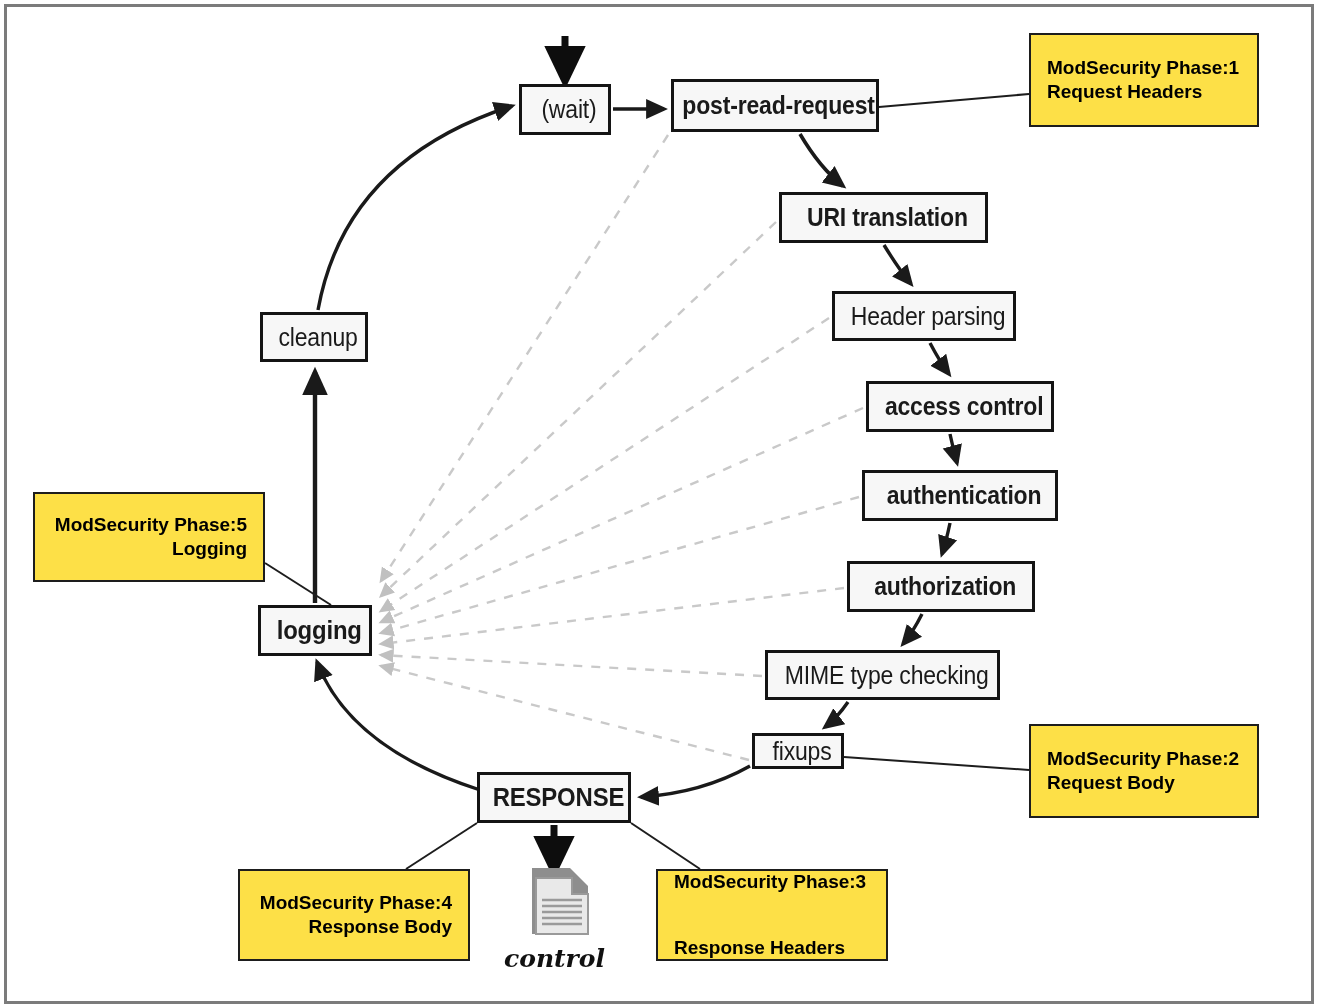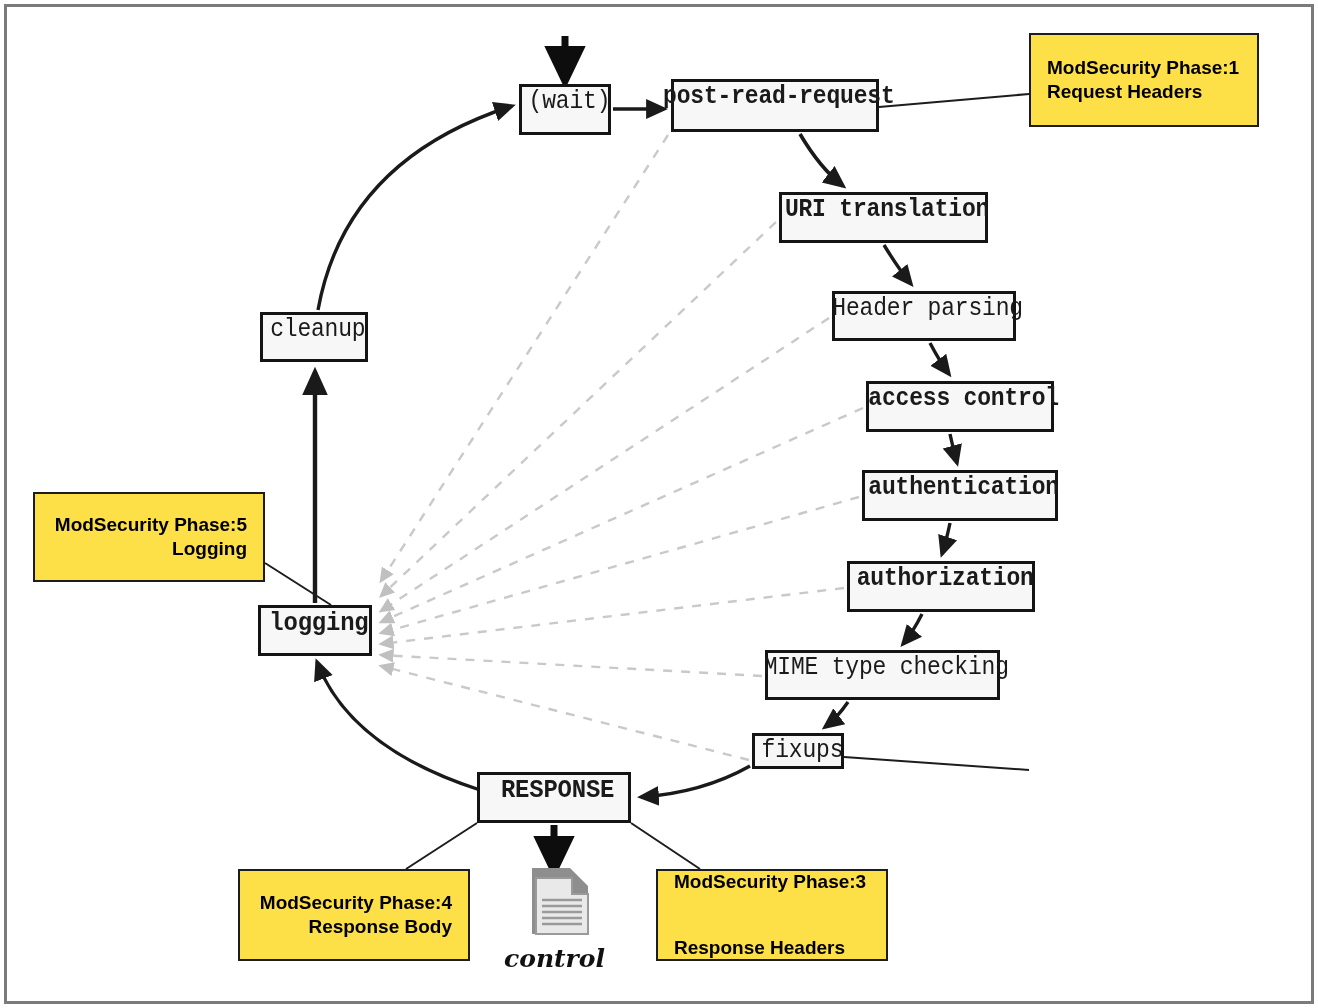--- a/index.html
+++ b/index.html
@@ -35,26 +35,26 @@
     width: 1318px;
     height: 1008px;
   }
   
   .node {
     position: absolute;
     box-sizing: border-box;
     background: #f7f7f7;
     border: 3px solid #141414;
     display: flex;
-    align-items: flex-start;
+    align-items: center;
     justify-content: center;
     color: #1a1a1a;
     letter-spacing: -0.2px;
     white-space: nowrap;
-    font-family: Liberation Mono, monospace;
+    font-family: Liberation Sans, sans-serif;
     font-stretch: condensed;
     padding-left: 8px;
   }
   .node .lbl {
     transform: scaleX(0.92);
     display: inline-block;
   }
   .node.bold .lbl { font-weight: bold; }
   
   .callout {
@@ -195,20 +195,24 @@
   </div>
 
   <div class="callout left-text" id="callout-phase-1" style="left: 1029px; top: 33px; width: 230px; height: 94px;">
     <span>ModSecurity Phase:1</span>
     <span>Request Headers</span>
   </div>
   <div class="callout right-text" id="callout-phase-5" style="left: 33px; top: 492px; width: 232px; height: 90px;">
     <span>ModSecurity Phase:5</span>
     <span>Logging</span>
   </div>
+  <div class="callout left-text" id="callout-phase-2" style="left: 1029px; top: 724px; width: 230px; height: 94px;">
+    <span>ModSecurity Phase:2</span>
+    <span>Request Body</span>
+  </div>
   <div class="callout right-text" id="callout-phase-4" style="left: 238px; top: 869px; width: 232px; height: 92px;">
     <span>ModSecurity Phase:4</span>
     <span>Response Body</span>
   </div>
   <div class="callout left-text" id="callout-phase-3" style="left: 656px; top: 869px; width: 232px; height: 92px; gap: 41px;">
     <span>ModSecurity Phase:3</span>
     <span>Response Headers</span>
   </div>
 
   <svg id="doc-icon" width="70" height="78" viewBox="0 0 70 78" style="left: 526px; top: 864px;">

